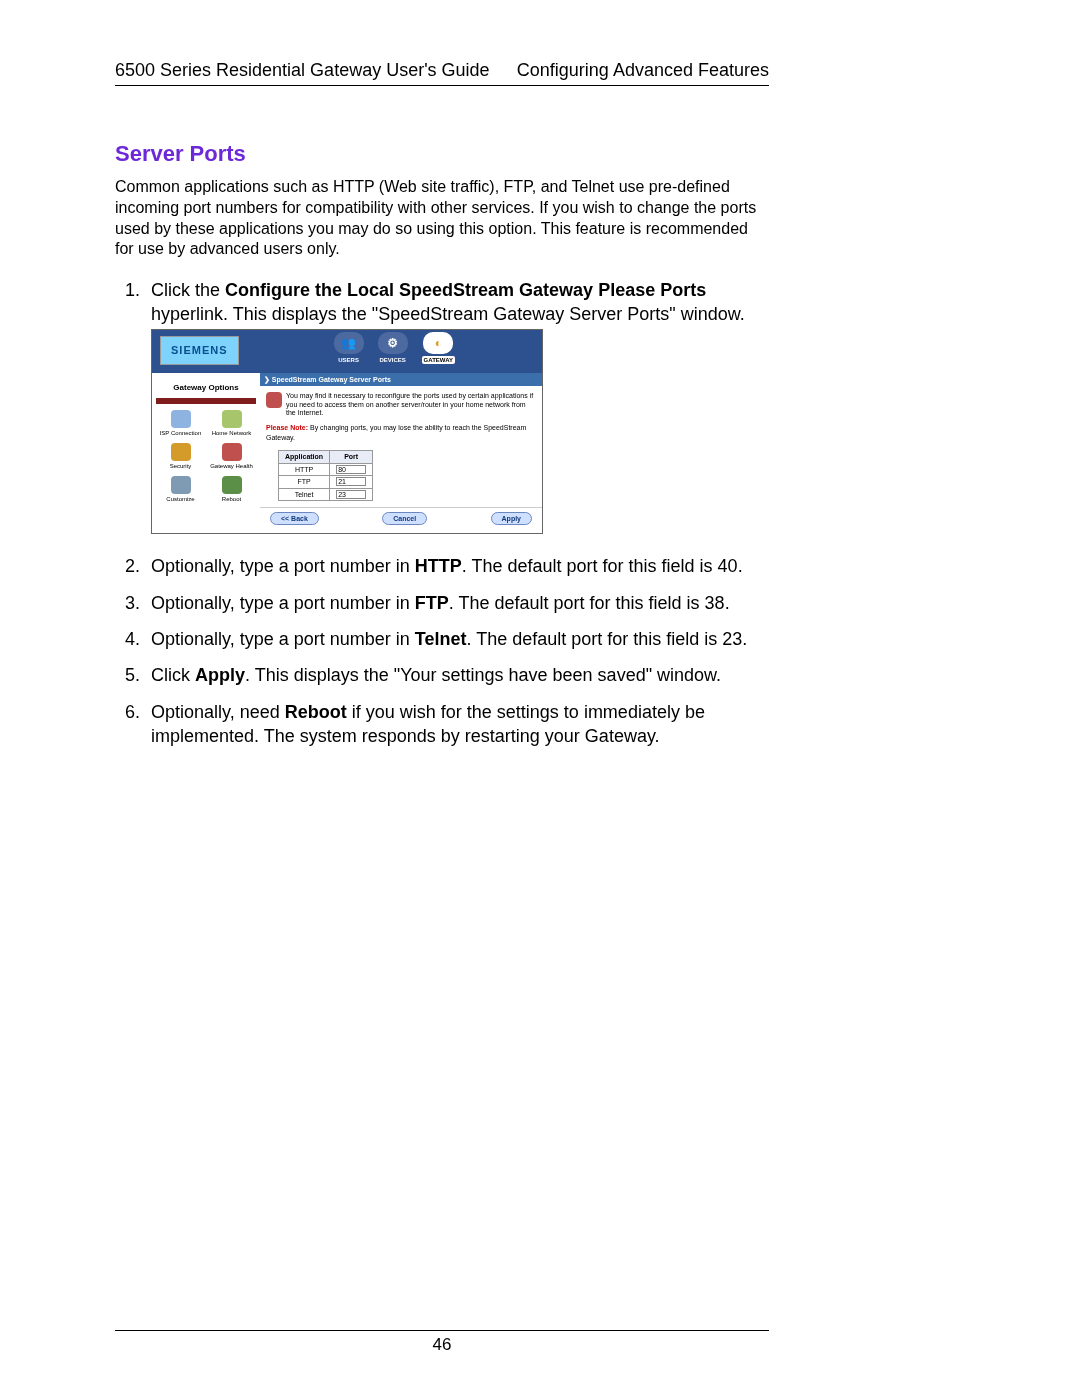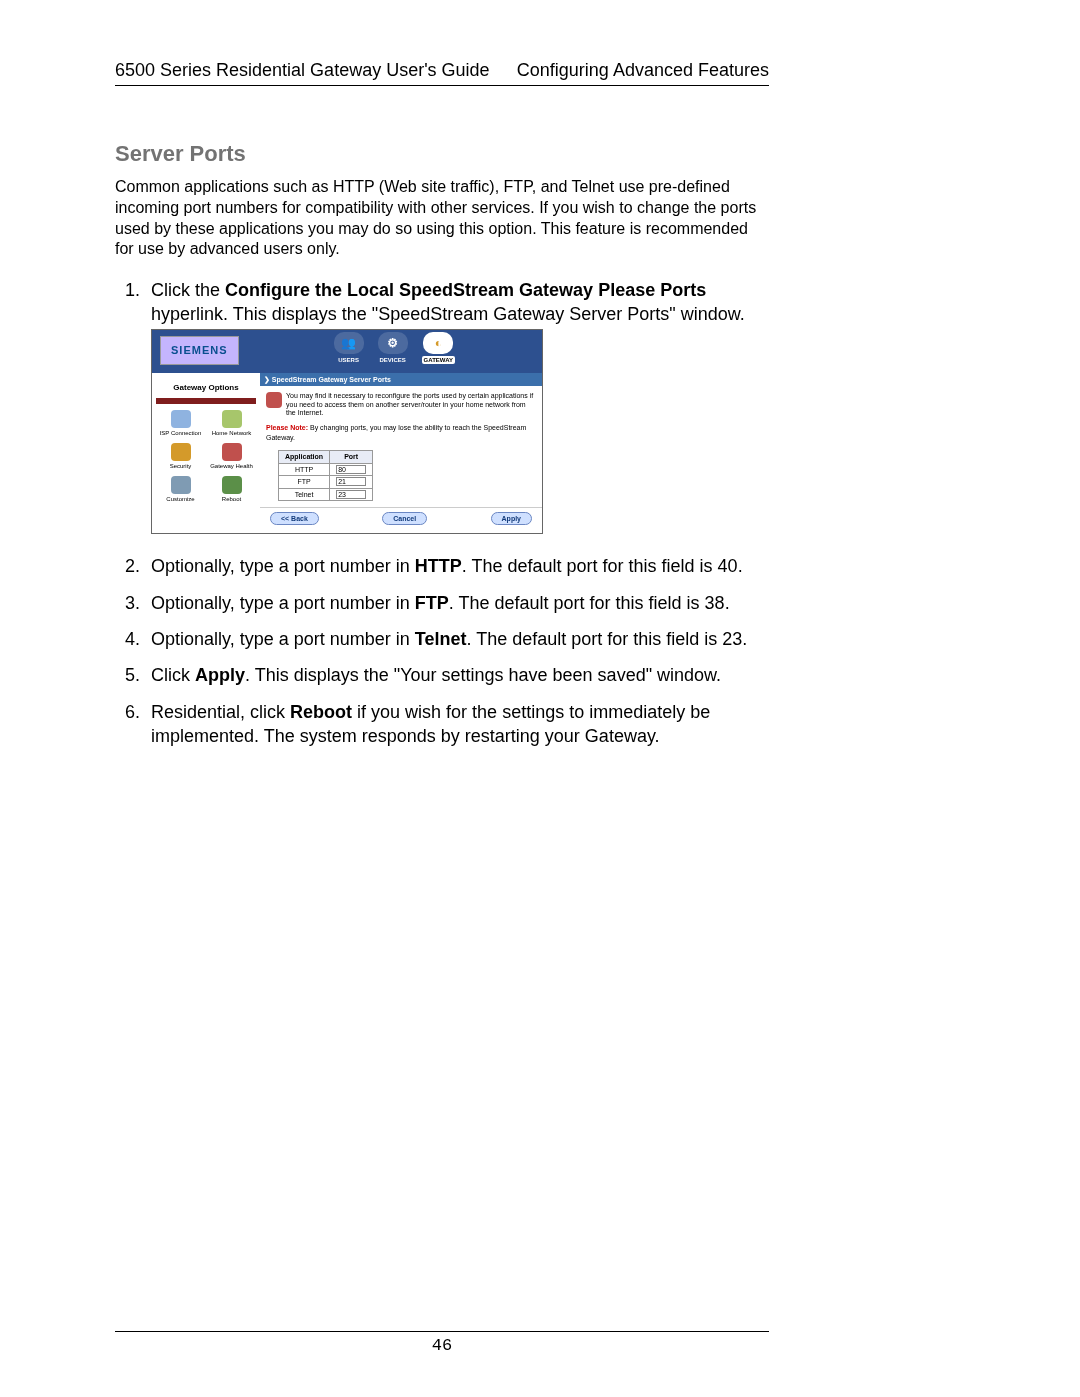--- a/index.html
+++ b/index.html
@@ -18,21 +18,21 @@
   }
   .header-row {
     display: flex;
     justify-content: space-between;
     font-size: 18px;
     border-bottom: 1px solid #000;
     padding-bottom: 4px;
     margin-bottom: 55px;
   }
   .heading {
-    color: #737373;
+    color: #6d28d9;
     font-weight: bold;
     font-size: 22px;
     margin-bottom: 10px;
   }
   .para {
     font-size: 16px;
     line-height: 1.3;
     margin-bottom: 18px;
   }
   ol.steps {
@@ -54,21 +54,21 @@
     font-size: 8px;
     color: #000;
   }
   .ss-top {
     background: #2d508f;
     display: flex;
     align-items: flex-start;
     height: 43px;
   }
   .siemens-badge {
-    background: #c4b5fd;
+    background: #7dd3fc;
     border: 1px solid #999;
     color: #0a4f8f;
     font-weight: bold;
     font-size: 11px;
     letter-spacing: 1px;
     padding: 6px 10px;
     margin: 6px 8px;
   }
   .top-icons {
     flex: 1;
@@ -154,21 +154,20 @@
     padding:1px 10px;
   }
   .page-footer {
     position:absolute;
     bottom:42px;
     left:115px; right:115px;
     border-top:1px solid #000;
     text-align:center;
     font-size:17px;
     padding-top:4px;
-    font-family:Liberation Mono, monospace;
   }
 </style>
 </head>
 <body>
 
 <div class="page">
   <div class="header-row">
     <span>6500 Series Residential Gateway User's Guide</span>
     <span>Configuring Advanced Features</span>
   </div>
@@ -263,20 +262,20 @@
     <li>
       <span>Optionally, type a port number in </span><span class="bold">FTP</span><span>. The default port for this field is 38.</span>
     </li>
     <li>
       <span>Optionally, type a port number in </span><span class="bold">Telnet</span><span>. The default port for this field is 23.</span>
     </li>
     <li>
       <span>Click </span><span class="bold">Apply</span><span>. This displays the "Your settings have been saved" window.</span>
     </li>
     <li>
-      <span>Residential, click </span><span class="bold">Reboot</span><span> if you wish for the settings to immediately be implemented. The system responds by restarting your Gateway.</span>
+      <span>Optionally, need </span><span class="bold">Reboot</span><span> if you wish for the settings to immediately be implemented. The system responds by restarting your Gateway.</span>
     </li>
   </ol>
 
   <div class="page-footer">
     <span>46</span>
   </div>
 </div>
 
 </body></html>

